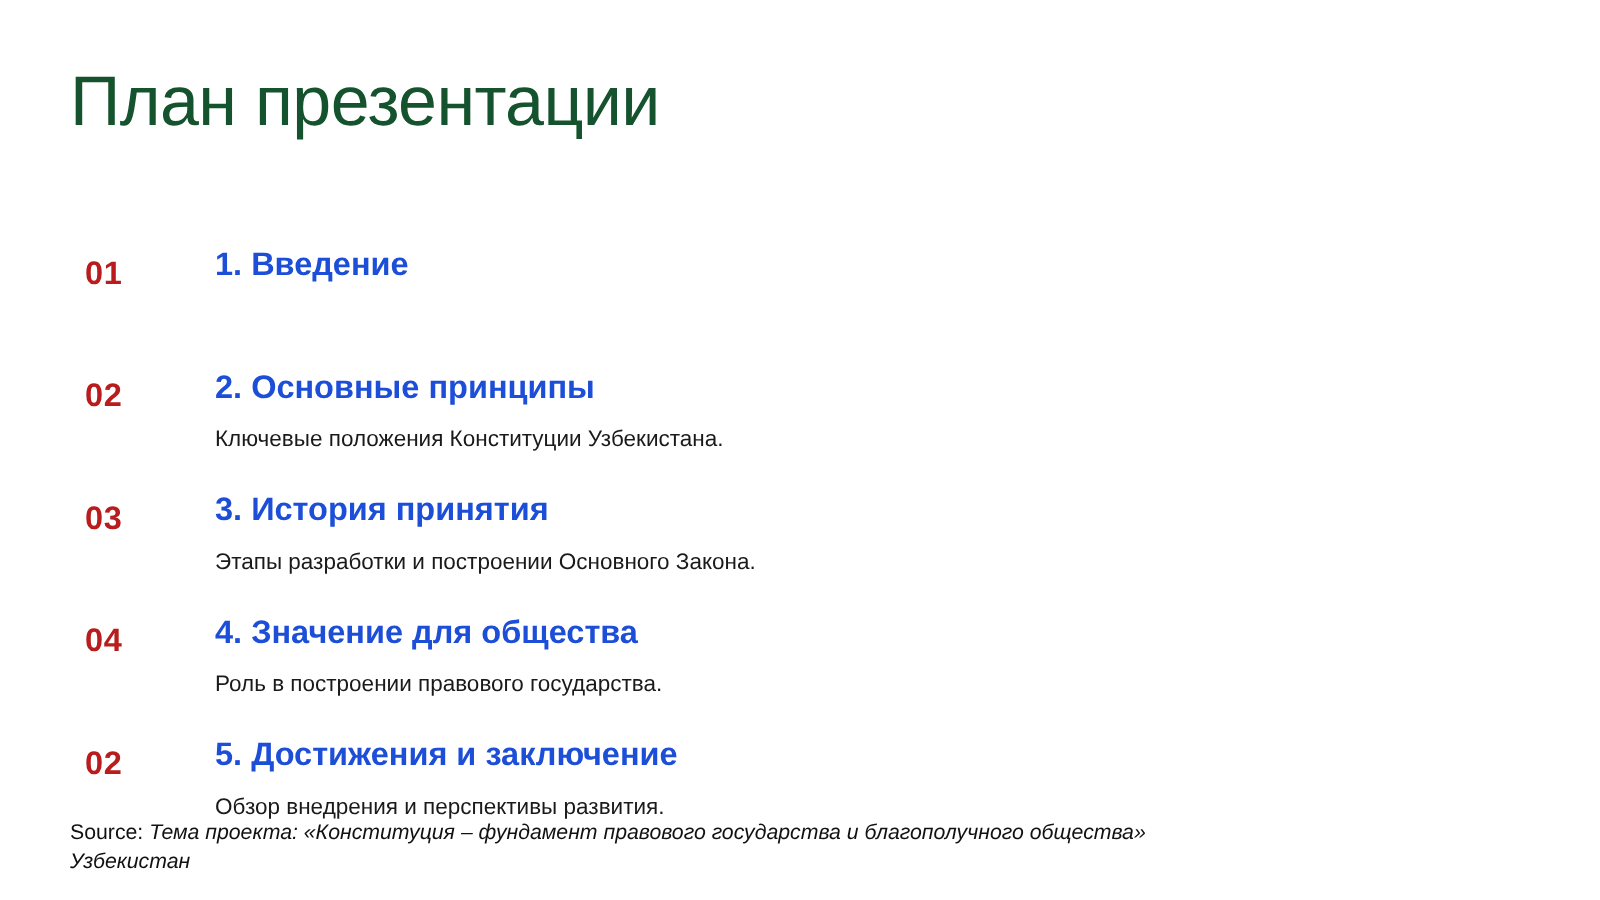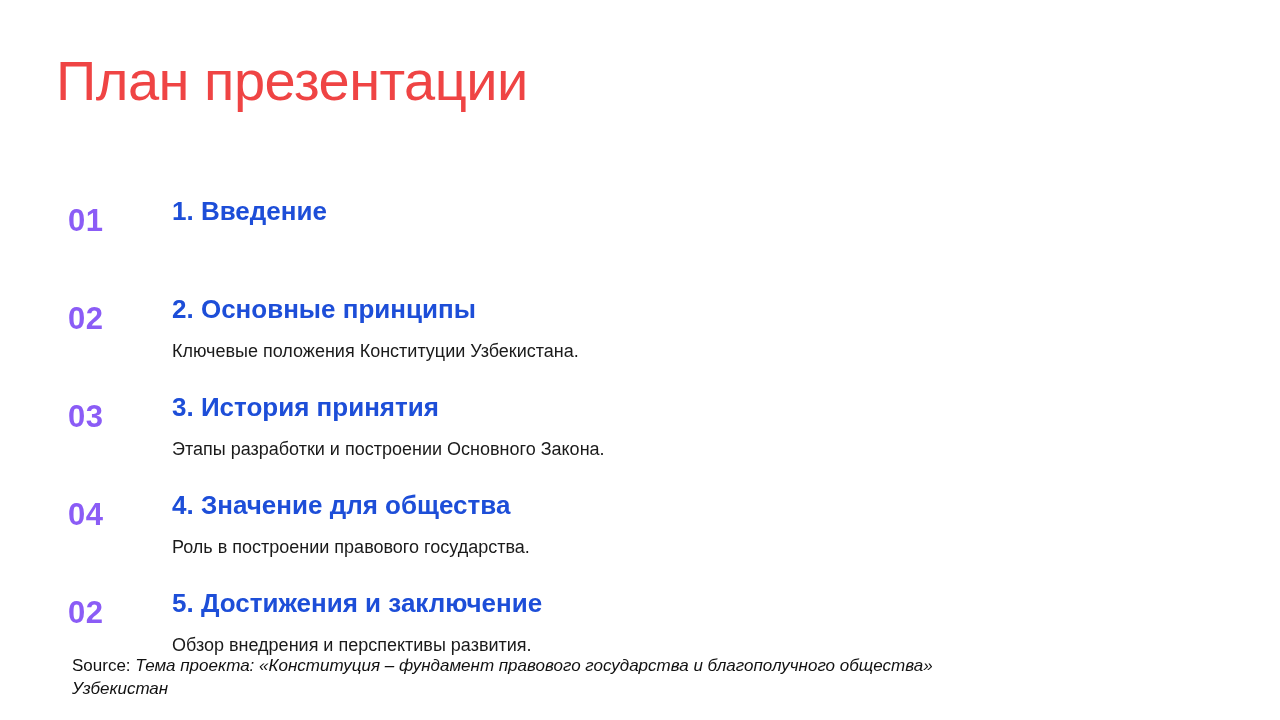--- a/index.html
+++ b/index.html
@@ -23,45 +23,45 @@
   }
 
   .slide-title {
     position: absolute;
     left: 56px;
     top: 50px;
     font-size: 56px;
     font-weight: 400;
     letter-spacing: -0.5px;
     line-height: 1.1;
-    color: #ef4444;
+    color: #14532d;
     white-space: nowrap;
   }
 
   .agenda {
     position: absolute;
     left: 56px;
     top: 195px;
     width: 1170px;
   }
 
   .agenda-row {
     position: relative;
     height: 98px;
   }
 
   .agenda-num {
     position: absolute;
     left: 12px;
     top: 8px;
     width: 110px;
-    font-size: 31px;
+    font-size: 26px;
     font-weight: 700;
     letter-spacing: 0.5px;
-    color: #8b5cf6;
+    color: #b91c1c;
   }
 
   .agenda-body {
     position: absolute;
     left: 116px;
     top: 0;
     right: 0;
   }
 
   .agenda-heading {
@@ -83,21 +83,20 @@
 
   .source-note {
     position: absolute;
     left: 56px;
     top: 655px;
     width: 960px;
     font-size: 17px;
     font-style: italic;
     line-height: 1.35;
     color: #111111;
-    margin-left: 16px;
   }
   .source-note .source-label {
     font-style: normal;
   }
 </style>
 </head>
 <body>
 
 <div class="slide">
 

